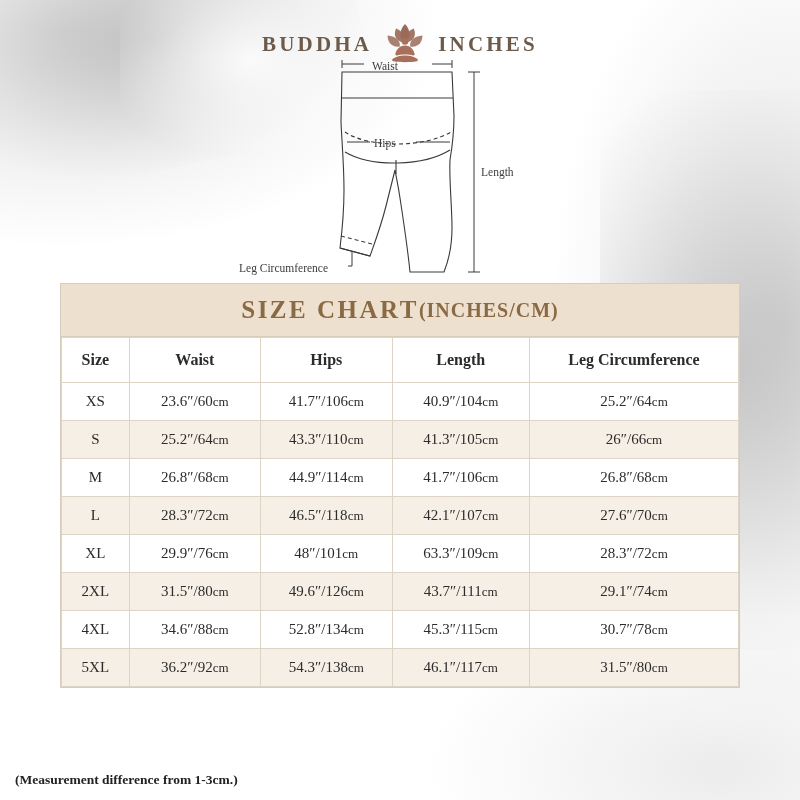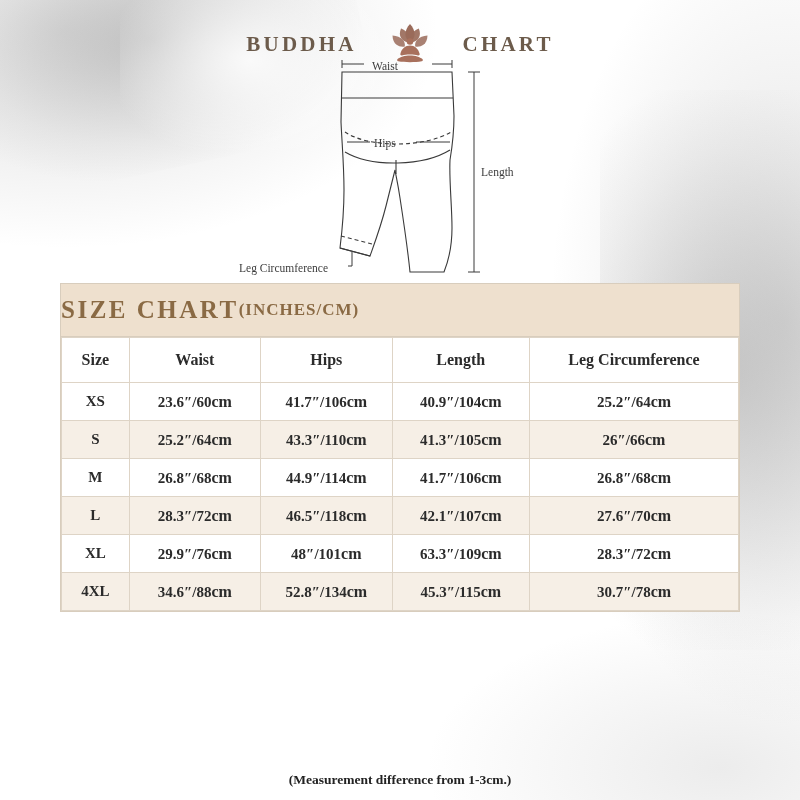--- a/index.html
+++ b/index.html
@@ -45,21 +45,21 @@
     background: radial-gradient(ellipse at 50% 40%, rgba(255,255,255,0.85) 0%, rgba(255,255,255,0.25) 60%, rgba(255,255,255,0) 80%);
   }
 
   
   #brand {
     position: absolute;
     left: 0; right: 0; top: 22px;
     display: flex;
     align-items: center;
     justify-content: center;
-    gap: 24px;
+    gap: 4px;
     z-index: 5;
   }
   .brand-word {
     font-family: "Liberation Serif", serif;
     font-size: 21px;
     letter-spacing: 3.2px;
     color: #6c5b4b;
     font-weight: 700;
   }
   .brand-mark {
@@ -97,31 +97,32 @@
     border: 1px solid #d8cdbd;
     box-sizing: border-box;
     background: #fff;
     z-index: 6;
   }
   #chart-title {
     height: 52px;
     background: #eee0ce;
     display: flex;
     align-items: center;
+    justify-content: center;
     color: #8a6a44;
     font-family: "Liberation Serif", serif;
     border-bottom: 1px solid #d8cdbd;
   }
   #chart-title .t-main {
     font-size: 25px;
     letter-spacing: 2.5px;
     font-weight: 700;
   }
   #chart-title .t-sub {
-    font-size: 17px;
+    font-size: 20px;
     letter-spacing: 1px;
     font-weight: 700;
   }
   table {
     width: 100%;
     border-collapse: collapse;
     font-family: "Liberation Serif", serif;
   }
   th, td {
     border: 1px solid #ded4c6;
@@ -131,43 +132,44 @@
   }
   thead th {
     height: 44px;
     font-size: 16px;
     font-weight: 700;
     background: #ffffff;
   }
   tbody td {
     height: 37px;
     font-size: 15px;
-    font-weight: 700;
+    font-weight: 400;
     white-space: nowrap;
   }
   tbody tr:nth-child(even) td {
     background: #f6efe6;
   }
   tbody tr:nth-child(odd) td {
     background: #ffffff;
   }
   td.sz { font-size: 15px; }
   .u {
-    font-size: 16px;
+    font-size: 13px;
   }
   #note {
     position: absolute;
     left: 0; right: 0;
     top: 772px;
-    text-align: center;
+    text-align: left;
     font-family: "Liberation Serif", serif;
     font-size: 13.5px;
     font-weight: 700;
     color: #222;
     z-index: 6;
+    padding-left: 15px;
   }
   col.c-size { width: 68px; }
   col.c-waist { width: 132px; }
   col.c-hips { width: 132px; }
   col.c-length { width: 138px; }
   col.c-leg { width: 210px; }
 </style>
 </head>
 <body>
 
@@ -194,21 +196,21 @@
         <g fill="#a8705c">
 
           <circle cx="29" cy="19.5" r="3.3"></circle>
 
           <path d="M29 23.6c4.6 0 8.4 3.4 9.6 8.1.3 1.1-.5 2-1.6 1.7-2.4-.7-4.6-1-8-1s-5.6.3-8 1c-1.1.3-1.9-.6-1.6-1.7 1.2-4.7 5-8.1 9.6-8.1z"></path>
 
           <path d="M29 33.4c5.2 0 10 1.6 12.4 3.6.9.8.5 2.1-.7 2.3-3.4.6-7.3.9-11.7.9s-8.3-.3-11.7-.9c-1.2-.2-1.6-1.5-.7-2.3 2.4-2 7.2-3.6 12.4-3.6z"></path>
         </g>
       </svg>
     </span>
-    <span class="brand-word">CHART</span>
+    <span class="brand-word">INCHES</span>
   </div>
 
   <div id="diagram">
     <svg width="800" height="220" viewBox="0 0 800 220" xmlns="http://www.w3.org/2000/svg">
       <g fill="none" stroke="#3a3a3a" stroke-width="1.1">
 
         <path d="M342 16
                  L452 16
                  L454 60
                  C454 78, 452 92, 450 104
@@ -316,25 +318,39 @@
           <td><span>27.6″/70</span><span class="u">cm</span></td>
         </tr>
         <tr>
           <td class="sz">XL</td>
           <td><span>29.9″/76</span><span class="u">cm</span></td>
           <td><span>48″/101</span><span class="u">cm</span></td>
           <td><span>63.3″/109</span><span class="u">cm</span></td>
           <td><span>28.3″/72</span><span class="u">cm</span></td>
         </tr>
         <tr>
+          <td class="sz">2XL</td>
+          <td><span>31.5″/80</span><span class="u">cm</span></td>
+          <td><span>49.6″/126</span><span class="u">cm</span></td>
+          <td><span>43.7″/111</span><span class="u">cm</span></td>
+          <td><span>29.1″/74</span><span class="u">cm</span></td>
+        </tr>
+        <tr>
           <td class="sz">4XL</td>
           <td><span>34.6″/88</span><span class="u">cm</span></td>
           <td><span>52.8″/134</span><span class="u">cm</span></td>
           <td><span>45.3″/115</span><span class="u">cm</span></td>
           <td><span>30.7″/78</span><span class="u">cm</span></td>
         </tr>
+        <tr>
+          <td class="sz">5XL</td>
+          <td><span>36.2″/92</span><span class="u">cm</span></td>
+          <td><span>54.3″/138</span><span class="u">cm</span></td>
+          <td><span>46.1″/117</span><span class="u">cm</span></td>
+          <td><span>31.5″/80</span><span class="u">cm</span></td>
+        </tr>
       </tbody>
     </table>
   </div>
 
   <div id="note">(Measurement difference from 1-3cm.)</div>
 
 </div>
 
 </body></html>

